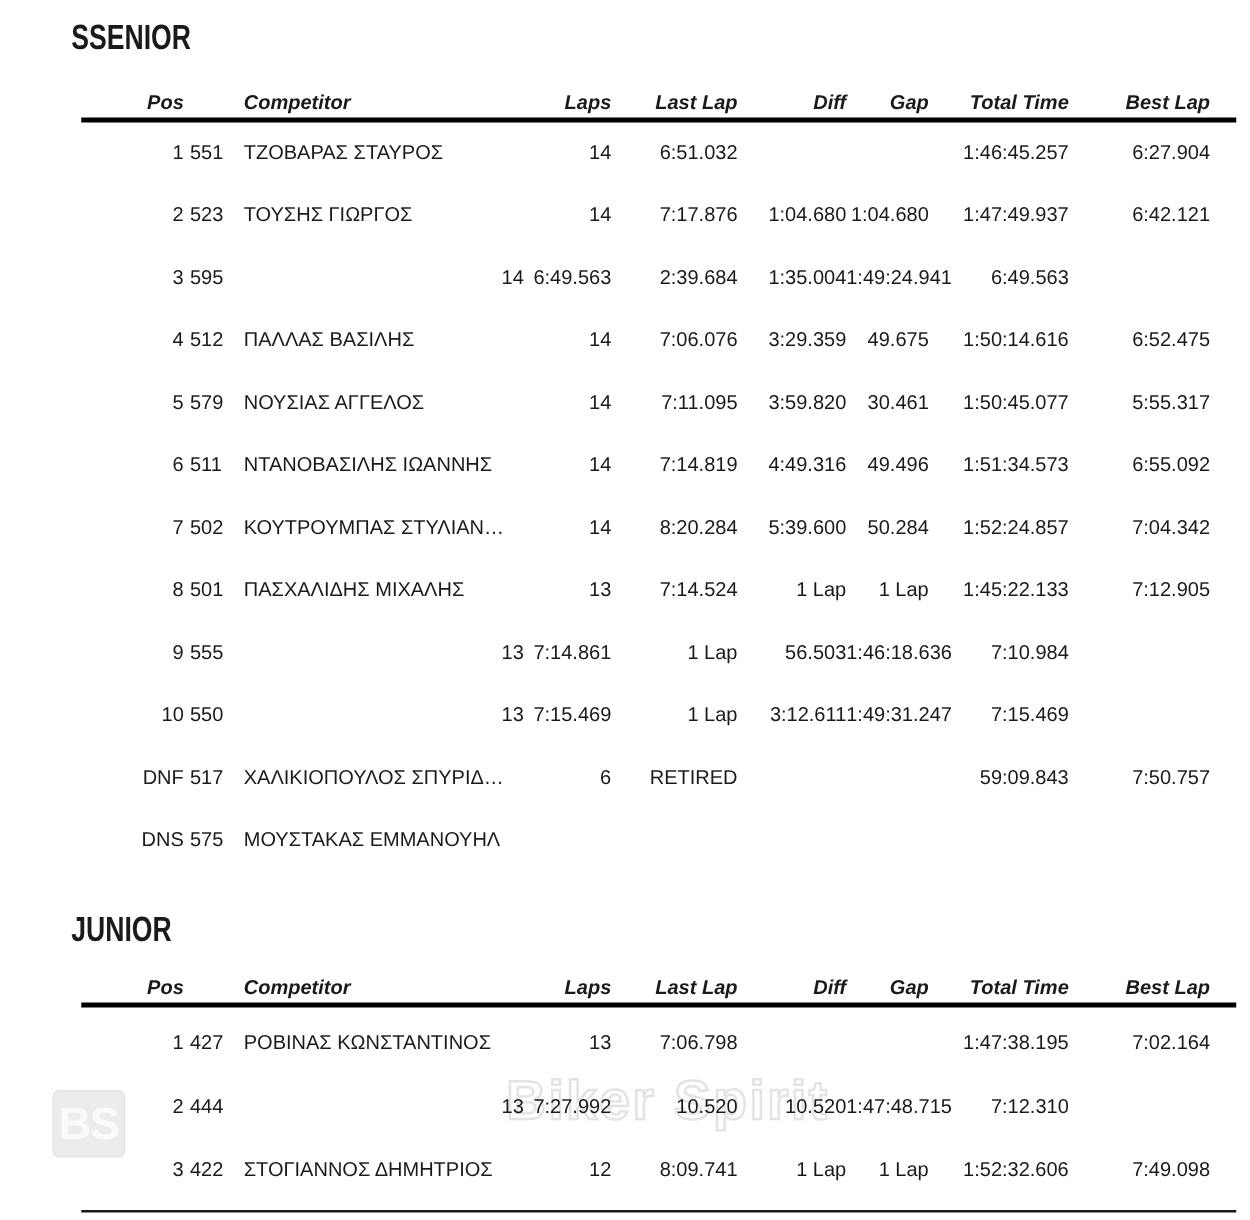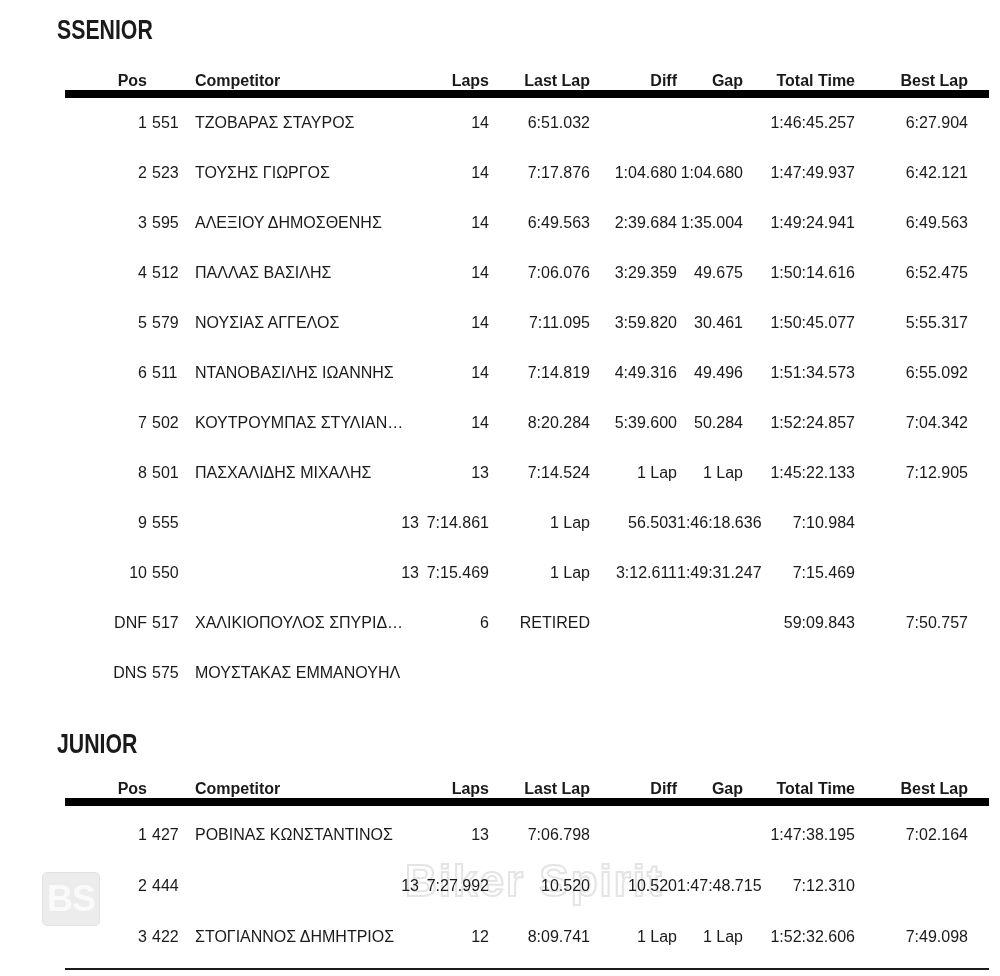--- a/index.html
+++ b/index.html
@@ -29,23 +29,24 @@
   .table { margin-left:38px; width:924px; }
 
   .grid {
     display:grid;
     grid-template-columns:82px 48px 224px 70px 101px 87px 66px 112px 113px;
     align-items:center;
   }
   .thead {
     margin-top:28px;
     height:26px;
-    border-bottom:8px solid #000000;
+    border-bottom:4px solid #000000;
     font-weight:bold;
     font-size:16px;
+    font-style:italic;
   }
   .table-junior .thead { margin-top:22px; }
 
   .h-pos   { grid-column:1; text-align:right; }
   .h-name  { grid-column:3; text-align:left; }
   .h-laps  { grid-column:4; text-align:right; }
   .h-last  { grid-column:5; text-align:right; }
   .h-diff  { grid-column:6; text-align:right; }
   .h-gap   { grid-column:7; text-align:right; }
   .h-total { grid-column:8; text-align:right; }
@@ -126,21 +127,20 @@
             <span class="c c-laps">14</span>
             <span class="c c-last">7:17.876</span>
             <span class="c c-diff">1:04.680</span>
             <span class="c c-gap">1:04.680</span>
             <span class="c c-total">1:47:49.937</span>
             <span class="c c-best">6:42.121</span>
           </div>
           <div class="grid row">
             <span class="c c-pos">3</span>
             <span class="c c-num">595</span>
-            <span class="c c-name">ΑΛΕΞΙΟΥ ΔΗΜΟΣΘΕΝΗΣ</span>
             <span class="c c-laps">14</span>
             <span class="c c-last">6:49.563</span>
             <span class="c c-diff">2:39.684</span>
             <span class="c c-gap">1:35.004</span>
             <span class="c c-total">1:49:24.941</span>
             <span class="c c-best">6:49.563</span>
           </div>
           <div class="grid row">
             <span class="c c-pos">4</span>
             <span class="c c-num">512</span>

